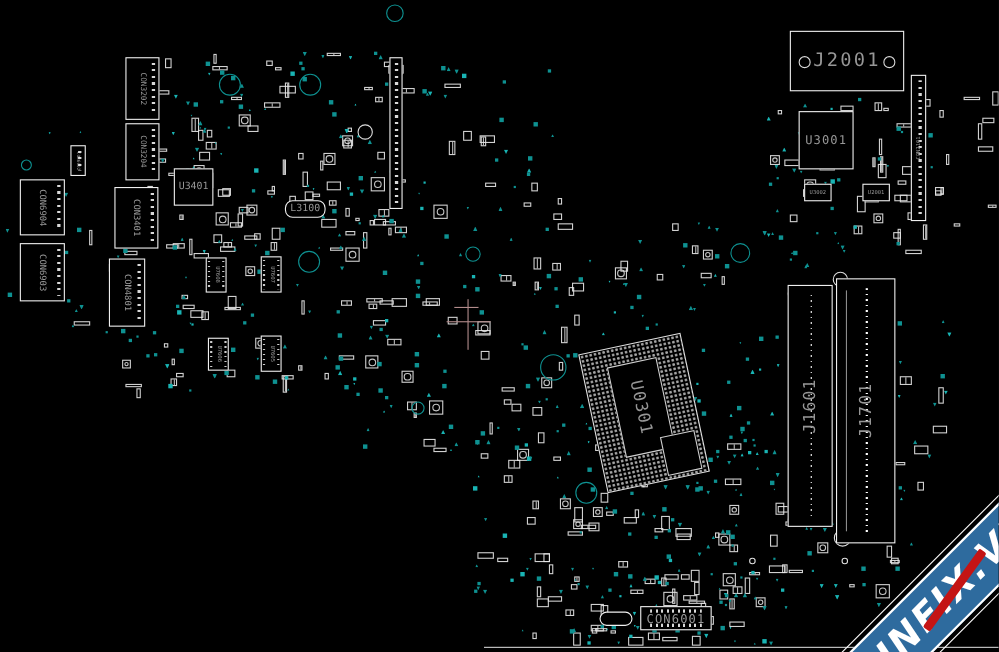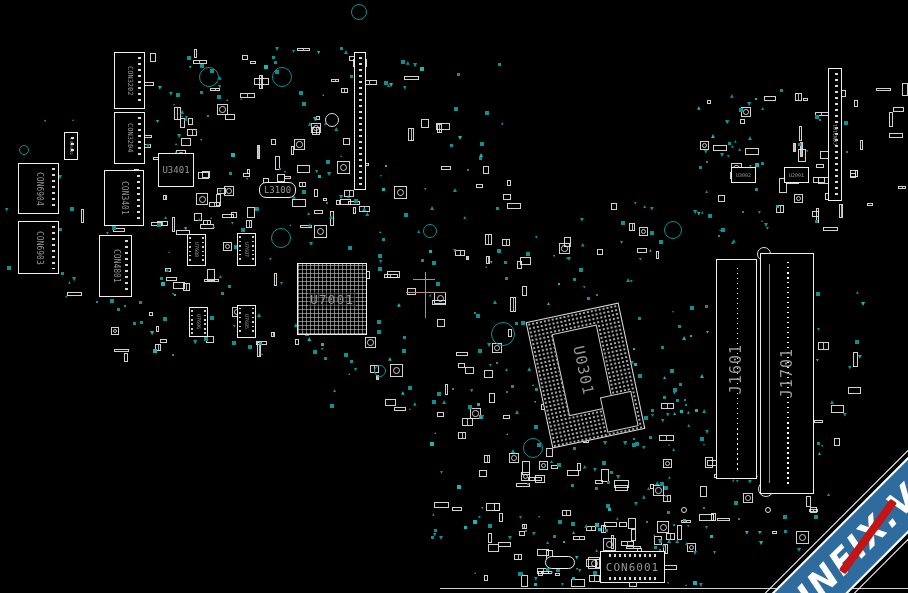--- a/index.html
+++ b/index.html
@@ -1175,20 +1175,26 @@
       <div class="ct" style="left: 272px; top: 67px; width: 20px; height: 20px;"></div>
       <div class="ct" style="left: 271px; top: 228px; width: 20px; height: 20px;"></div>
       <div class="ct" style="left: 423px; top: 224px; width: 14px; height: 14px;"></div>
       <div class="ct" style="left: 664px; top: 221px; width: 18px; height: 18px;"></div>
       <div class="ct" style="left: 491px; top: 322px; width: 24px; height: 24px;"></div>
       <div class="ct" style="left: 523px; top: 438px; width: 20px; height: 20px;"></div>
       <div class="ct" style="left: 374px; top: 365px; width: 12px; height: 12px;"></div>
       <div class="ct" style="left: 19px; top: 145px; width: 10px; height: 10px;"></div>
     </div>
 
+  <div class="comp j2001" style="left:718px;top:28px;width:104px;height:55px">
+    <span class="lbl" style="font-size:17px;letter-spacing:2px">J2001</span>
+  </div>
+  <div class="comp" style="left:726px;top:101px;width:50px;height:53px">
+    <span class="lbl" style="font-size:11px">U3001</span>
+  </div>
   <div class="comp" style="left:731px;top:167px;width:25px;height:16px">
     <span class="lbl" style="font-size:5px;letter-spacing:0">U3002</span>
   </div>
   <div class="comp" style="left:784px;top:167px;width:25px;height:16px">
     <span class="lbl" style="font-size:5px;letter-spacing:0">U2001</span>
   </div>
   <div class="comp vconn" style="left:828px;top:68px;width:14px;height:133px">
     <span class="lbl vu" style="font-size:5px;letter-spacing:0">CON2101</span>
   </div>
 
@@ -1215,23 +1221,20 @@
   <div class="comp vconn" style="left:104px;top:170px;width:40px;height:56px">
     <span class="lbl v" style="font-size:8px;letter-spacing:0">CON3401</span>
   </div>
   <div class="comp vconn" style="left:99px;top:235px;width:33px;height:62px">
     <span class="lbl v" style="font-size:8px;letter-spacing:0">CON4801</span>
   </div>
   <div class="comp vconn" style="left:64px;top:132px;width:14px;height:28px">
     <span class="lbl v" style="font-size:4px;letter-spacing:0">CON6002</span>
   </div>
 
-  <div class="comp bga" style="left:297px;top:263px;width:70px;height:72px">
-    <span class="lbl" style="font-size:13px">U7001</span>
-  </div>
   <div class="comp vchip" style="left:187px;top:234px;width:19px;height:32px">
     <span class="lbl v" style="font-size:5px;letter-spacing:0">U7608</span>
   </div>
   <div class="comp vchip" style="left:237px;top:233px;width:19px;height:33px">
     <span class="lbl v" style="font-size:5px;letter-spacing:0">U7607</span>
   </div>
   <div class="comp vchip" style="left:189px;top:307px;width:19px;height:30px">
     <span class="lbl v" style="font-size:5px;letter-spacing:0">U7606</span>
   </div>
   <div class="comp vchip" style="left:237px;top:305px;width:19px;height:33px">
@@ -1245,21 +1248,21 @@
     <div class="die" style="left:56px;top:88px;width:30px;height:34px"></div>
   </div>
 
   <div class="comp slot" style="left:716px;top:259px;width:41px;height:220px">
     <span class="lbl vu" style="font-size:15px">J1601</span>
   </div>
   <div class="comp slot key" style="left:760px;top:253px;width:54px;height:241px">
     <span class="lbl vu" style="font-size:15px">J1701</span>
   </div>
 
-  <div class="comp hconn" style="left:600px;top:551px;width:65px;height:32px">
+  <div class="comp hconn" style="left:582px;top:551px;width:65px;height:22px">
     <span class="lbl" style="font-size:11px">CON6001</span>
   </div>
   <div class="comp pill" style="left:545px;top:556px;width:30px;height:13px"></div>
 
   <div class="xh" style="left:425px;top:272px;width:1px;height:46px"></div>
   <div class="xh" style="left:406px;top:292px;width:40px;height:1px"></div>
   <div class="xh" style="left:413px;top:279px;width:22px;height:1px"></div>
 
   <div class="edge" style="left:440px;top:588px;width:468px;height:1px"></div>
 

